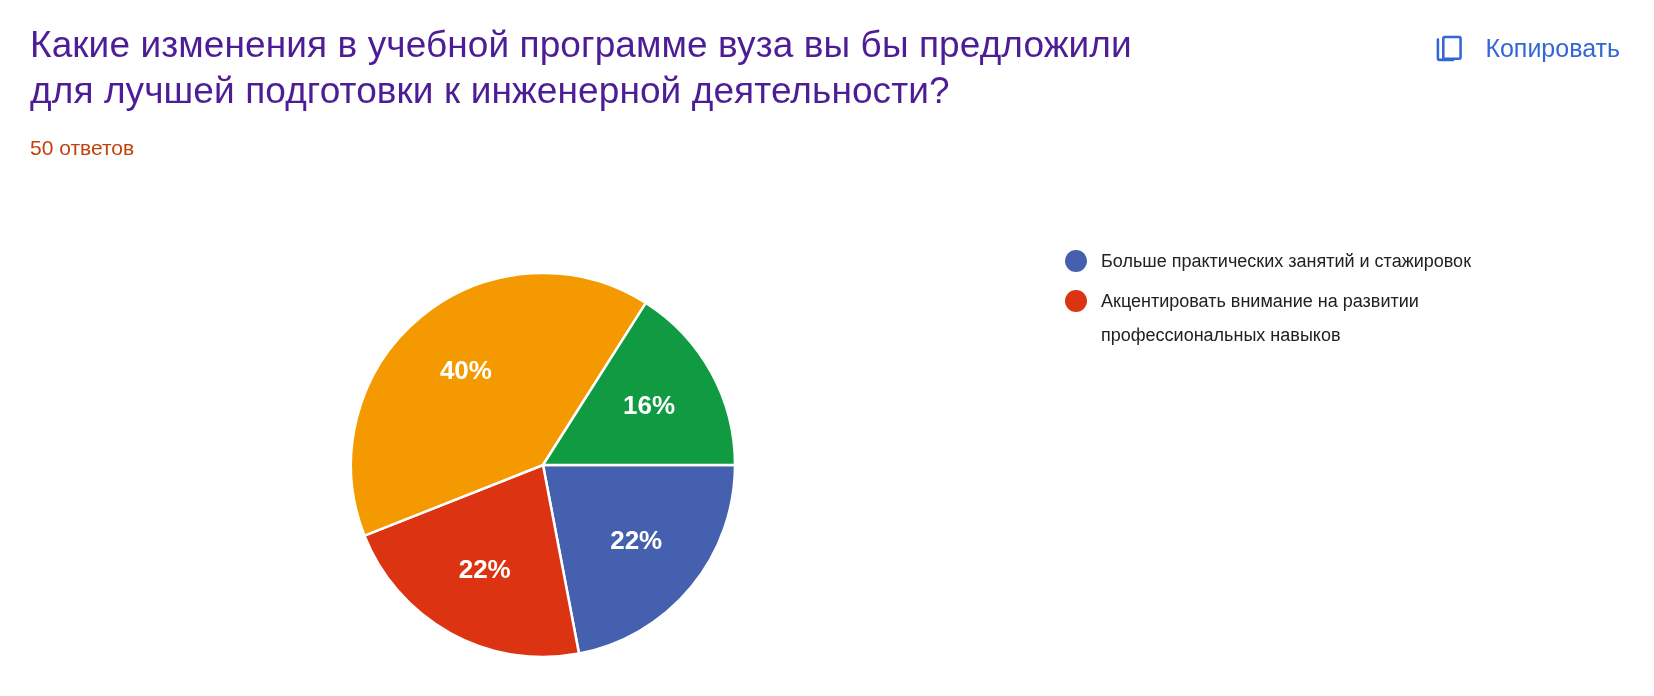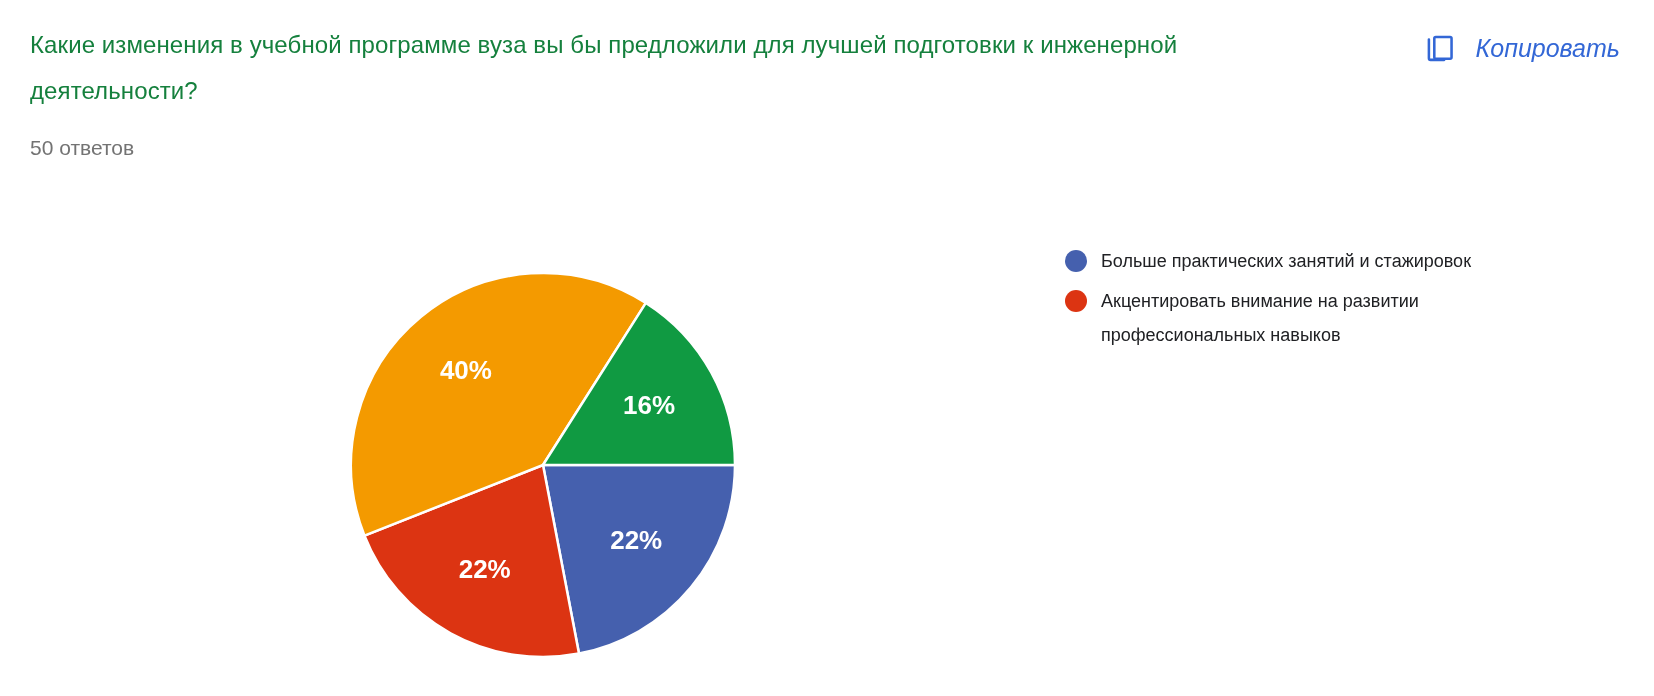--- a/index.html
+++ b/index.html
@@ -27,50 +27,49 @@
   }
 
   
   .header {
     position: absolute;
     left: 30px;
     top: 22px;
     width: 1250px;
   }
   .question-title {
-    font-size: 24px;
+    font-size: 37px;
     line-height: 46px;
     font-weight: 400;
-    color: #15803d;
+    color: #4c1d95;
     letter-spacing: 0.1px;
     margin: 0;
     max-width: 1160px;
   }
   .response-count {
     margin-top: 20px;
     font-size: 21px;
     line-height: 28px;
     font-weight: 400;
-    color: #737373;
+    color: #c2410c;
   }
 
   
   .copy-button {
     position: absolute;
     right: 28px;
     top: 26px;
     display: flex;
     align-items: center;
     gap: 18px;
     cursor: pointer;
     background: transparent;
     border: none;
     padding: 4px 6px;
     color: #3367d6;
-    font-style: italic;
   }
   .copy-icon {
     width: 36px;
     height: 36px;
     display: block;
     flex: 0 0 auto;
   }
   .copy-label {
     font-size: 25px;
     line-height: 30px;

